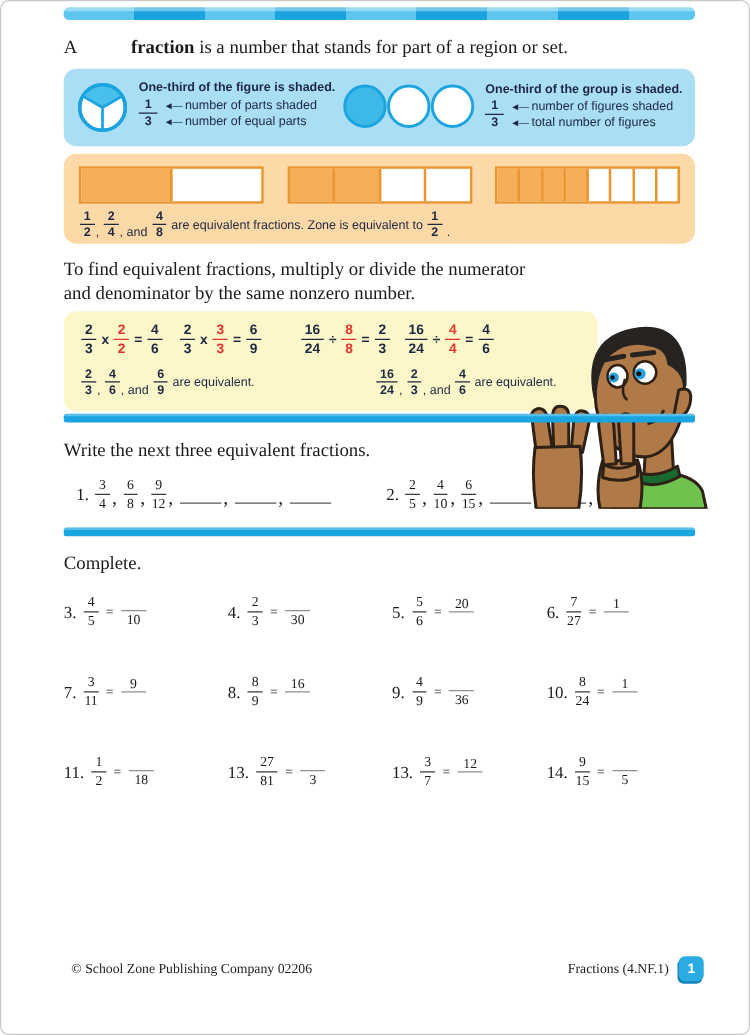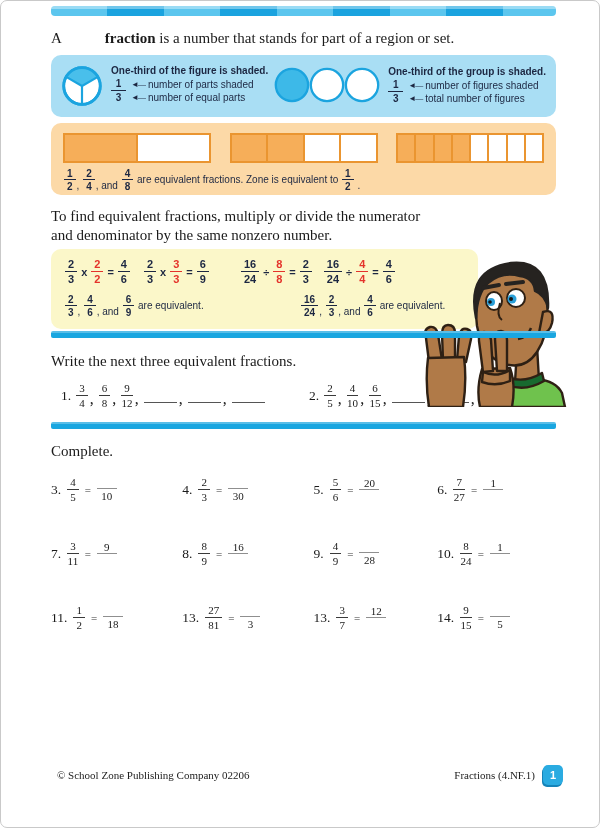--- a/index.html
+++ b/index.html
@@ -434,21 +434,21 @@
       </div>
       <div class="cprob">
         <span class="pnum">9.</span>
         <span class="sfrac">
             <span class="n">4</span>
             <span class="d">9</span>
           </span>
         <span class="peq">=</span>
         <span class="sfrac ans">
             <span class="n"></span>
-            <span class="d">28</span>
+            <span class="d">36</span>
           </span>
       </div>
       <div class="cprob">
         <span class="pnum">10.</span>
         <span class="sfrac">
             <span class="n">8</span>
             <span class="d">24</span>
           </span>
         <span class="peq">=</span>
         <span class="sfrac ans">

